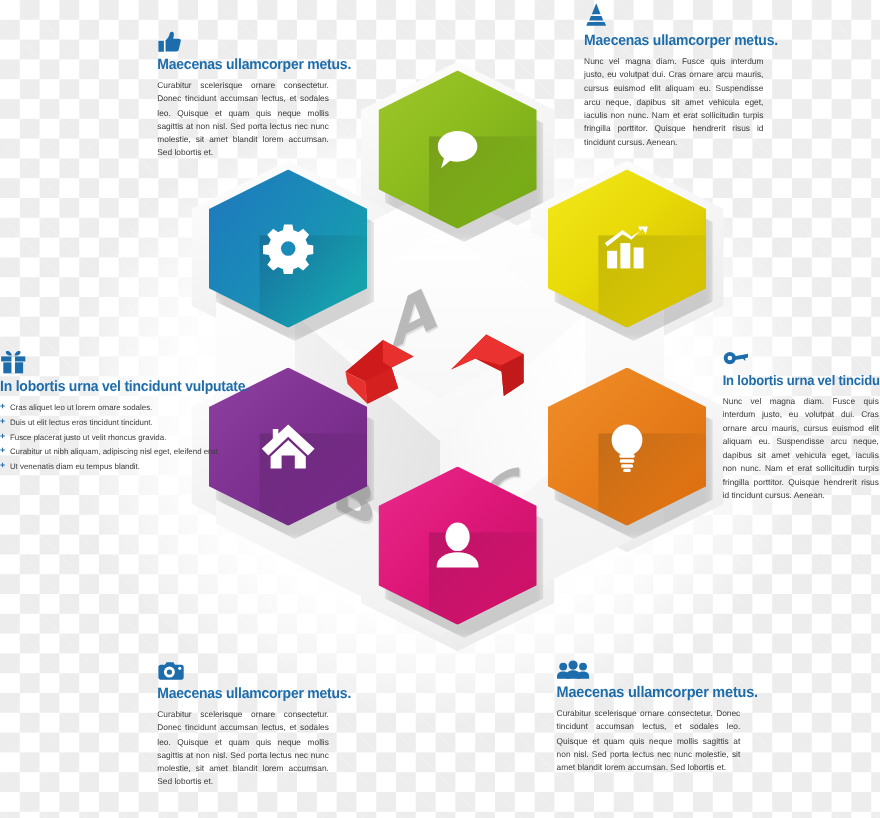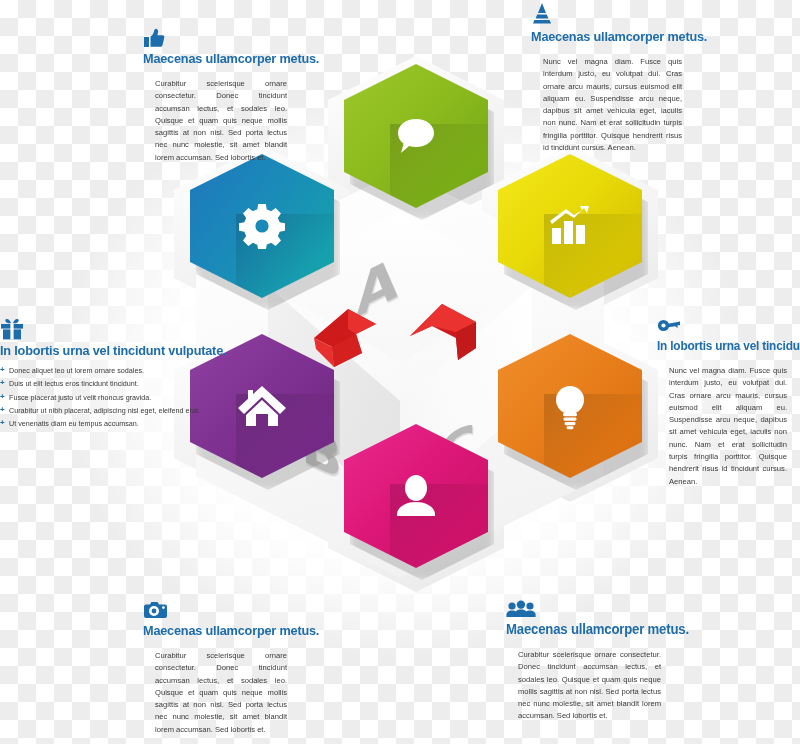--- a/index.html
+++ b/index.html
@@ -119,21 +119,21 @@
   .block .ico{margin-bottom:3px;line-height:0;}
   .block h3{
     margin:0 0 6px 0;
     font-family:"Liberation Sans Narrow","Liberation Sans",sans-serif;
     font-size:13.5px;font-weight:bold;color:#1d6cab;
     letter-spacing:-.2px;
     transform:scaleX(.94);transform-origin:left center;
     white-space:nowrap;
   }
   .block p{
-    margin:12px;
+    margin:0;
     font-size:7.6px;line-height:1.62;
     color:#3a3a3a;text-align:justify;
   }
   .block ul{
     margin:0;padding:0;list-style:none;
   }
   .block ul li{
     font-size:7.2px;line-height:1.85;color:#3a3a3a;
     padding-left:9px;position:relative;white-space:nowrap;
   }
@@ -303,25 +303,25 @@
       <svg width="24" height="22" viewBox="0 0 24 22">
         <path d="M6 1.2 C8.2 .4 10 2.4 11 5 C9 5.6 6.4 5 5.6 3.4 C5.1 2.4 5.3 1.5 6 1.2 Z" fill="#1d6cab"></path>
         <path d="M18 1.2 C15.8 .4 14 2.4 13 5 C15 5.6 17.6 5 18.4 3.4 C18.9 2.4 18.7 1.5 18 1.2 Z" fill="#1d6cab"></path>
         <rect x="1" y="6" width="22" height="4.6" fill="#1d6cab"></rect>
         <rect x="3" y="11.4" width="18" height="10" fill="#1d6cab"></rect>
         <rect x="10.4" y="6" width="3.2" height="15.4" fill="#ffffff"></rect>
       </svg>
     </div>
     <h3>In lobortis urna vel tincidunt vulputate.</h3>
     <ul>
-      <li>Donec aliquet leo ut lorem ornare sodales.</li>
+      <li>Cras aliquet leo ut lorem ornare sodales.</li>
       <li>Duis ut elit lectus eros tincidunt tincidunt.</li>
       <li>Fusce placerat justo ut velit rhoncus gravida.</li>
-      <li>Curabitur ut nibh placerat, adipiscing nisl eget, eleifend erat.</li>
-      <li>Ut venenatis diam eu tempus accumsan.</li>
+      <li>Curabitur ut nibh aliquam, adipiscing nisl eget, eleifend erat.</li>
+      <li>Ut venenatis diam eu tempus blandit.</li>
     </ul>
   </div>
 
   <div class="block" style="left:657px;top:318px;width:142px;">
     <div class="ico">
       <svg width="24" height="18" viewBox="0 0 24 18">
         <circle cx="6.5" cy="7.5" r="5.6" fill="#1d6cab"></circle>
         <circle cx="6.5" cy="7.5" r="2.1" fill="#ffffff"></circle>
         <path d="M11 5.8 L23 3.6 L23 7 L20.4 7.6 L20.6 10.2 L18.4 8.2 L11 9.3 Z" fill="#1d6cab"></path>
       </svg>

